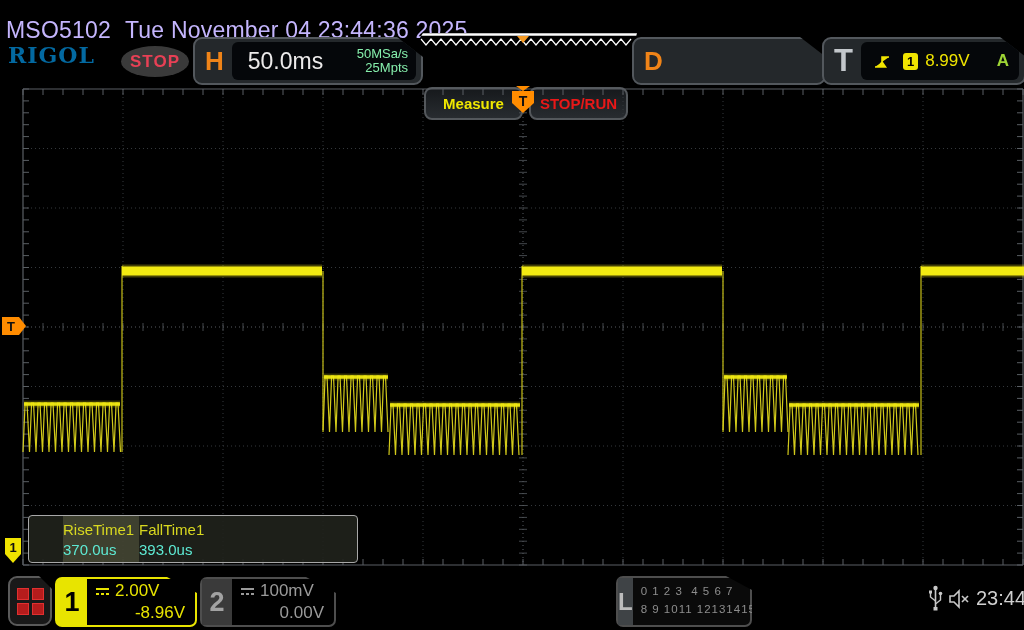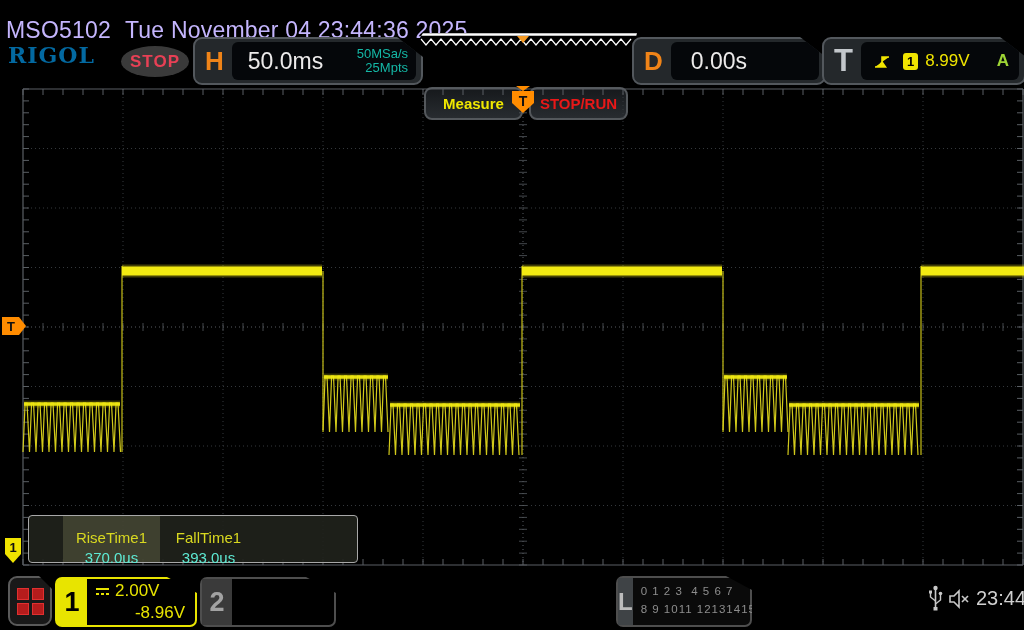--- a/index.html
+++ b/index.html
@@ -18,21 +18,21 @@
         border-radius:50%;display:flex;align-items:center;justify-content:center;
         color:#e84055;font-weight:bold;font-size:17px;letter-spacing:1px;}
   .tab{background:#24282b;border:2px solid #53585d;border-radius:9px;
        display:flex;align-items:center;}
   .cut{clip-path:polygon(0 0,calc(100% - 26px) 0,100% 20px,100% 100%,0 100%);}
   .tab-label{font-size:26px;font-weight:bold;color:#f08418;padding:0 8px 0 10px;}
   .tab-inset{flex:1;align-self:stretch;background:#05070a;border-radius:6px;
        margin:3px 5px 3px 0;display:flex;align-items:center;}
   #h-tab{left:193px;top:37px;width:226px;height:44px;}
   #h-timebase{color:#eceaea;font-size:23px;padding-left:16px;flex:1;}
-  #h-rates{color:#14b8a6;font-size:13px;line-height:1.1;text-align:right;padding-right:8px;}
+  #h-rates{color:#86efac;font-size:13px;line-height:1.1;text-align:right;padding-right:8px;}
   #preview-strip{left:413px;top:33px;width:224px;height:16px;background:#000;
        clip-path:polygon(10px 0,100% 0,calc(100% - 4px) 100%,0 100%);}
   .hbtn{top:51px;height:29px;width:95px;background:linear-gradient(#16191c,#282c30);
        border:2px solid #54585c;border-radius:8px;display:flex;align-items:center;
        justify-content:center;font-weight:bold;font-size:15px;margin-top:36px;}
   #measure-btn{left:424px;color:#f0e800;}
   #stoprun-btn{left:529px;color:#e81818;}
   #d-tab{left:632px;top:37px;width:190px;height:44px;}
   #d-value{color:#eceaea;font-size:23px;padding-left:20px;}
   #t-tab{left:822px;top:37px;width:200px;height:44px;}
@@ -42,21 +42,21 @@
   #t-level{color:#f0e400;font-size:17px;flex:1;}
   #t-sweep{color:#9ed535;font-size:17px;font-weight:bold;padding-right:10px;}
 
   
   #scope{left:0;top:85px;}
 
   
   #meas{left:28px;top:515px;width:330px;height:48px;background:rgba(32,34,28,.9);
        border:1px solid #a8a8a8;border-radius:4px;display:flex;padding-left:34px;
        box-sizing:border-box;}
-  .mcol{width:97px;padding-top:12px;text-align:center;}
+  .mcol{width:76px;padding-top:4px;}
   .mcol .ml{color:#d8d820;font-size:15px;line-height:20px;}
   .mcol .mv{color:#5eead4;font-size:15px;line-height:19px;}
   .mcol.sel{background:rgba(150,150,105,.28);}
 
   
   #menu-btn{left:8px;top:576px;width:40px;height:46px;background:#191919;
        border:2px solid #5a5a5a;border-radius:9px;
        clip-path:polygon(0 0,calc(100% - 13px) 0,100% 13px,100% 100%,0 100%);
        display:grid;grid-template-columns:12px 12px;grid-gap:3px;place-content:center;}
   #menu-btn i{width:12px;height:12px;background:#b51c1c;border:1px solid #e03030;box-sizing:border-box;}
@@ -110,23 +110,20 @@
       <path d="M8,6L13,12L18,6L23,12L28,6L33,12L38,6L43,12L48,6L53,12L58,6L63,12L68,6L73,12L78,6L83,12L88,6L93,12L98,6L103,12L108,6L113,12L118,6L123,12L128,6L133,12L138,6L143,12L148,6L153,12L158,6L163,12L168,6L173,12L178,6L183,12L188,6L193,12L198,6L203,12L208,6L213,12L218,6" fill="none" stroke="#fff" stroke-width="1.2"></path>
       <path d="M104,3 h12 l-6,7 z" fill="#f59a23"></path>
     </svg>
 </div>
 
 <div class="abs hbtn" id="measure-btn">Measure</div>
 <div class="abs hbtn" id="stoprun-btn">STOP/RUN</div>
 
 <div class="abs tab cut" id="d-tab">
   <span class="tab-label">D</span>
-  <span class="tab-inset">
-      <span id="d-value">0.00s</span>
-    </span>
 </div>
 
 <div class="abs tab cut" id="t-tab">
   <span class="tab-label">T</span>
   <span class="tab-inset">
     <svg width="20" height="17" style="margin-left:12px">
       <path d="M2,14 h7 V4 h7 M9,9 l-3.5,5 h7 z" stroke="#f0e400" stroke-width="1.6" fill="#f0e400"></path>
     </svg>
     <span id="t-src">1</span>
     <span id="t-level">8.99V</span>
@@ -499,20 +496,30 @@
         <line x1="1" y1="8" x2="14" y2="8" stroke="#e8e400" stroke-width="2" stroke-dasharray="3 2"></line>
       </svg>
       <span>2.00V</span>
     </span>
     <span class="choffset">-8.96V</span>
   </span>
 </div>
 
 <div class="abs chbox" id="ch2-box">
   <span class="chtab">2</span>
+  <span class="chbody">
+    <span class="chscale">
+      <svg width="15" height="11">
+        <line x1="1" y1="3" x2="14" y2="3" stroke="#9a9a9a" stroke-width="2"></line>
+        <line x1="1" y1="8" x2="14" y2="8" stroke="#9a9a9a" stroke-width="2" stroke-dasharray="3 2"></line>
+      </svg>
+      <span>100mV</span>
+    </span>
+    <span class="choffset">0.00V</span>
+  </span>
 </div>
 
 <div class="abs" id="la-box">
   <span class="chtab">L</span>
   <span id="la-digits"><span>0 1 2 3  4 5 6 7</span><br><span>8 9 1011 12131415</span></span>
 </div>
 
 <svg class="abs" id="usb-icon" width="15" height="28">
   <circle cx="7.5" cy="4" r="2.2" fill="#c8c8c8"></circle>
   <line x1="7.5" y1="5" x2="7.5" y2="24" stroke="#c8c8c8" stroke-width="1.6"></line>

